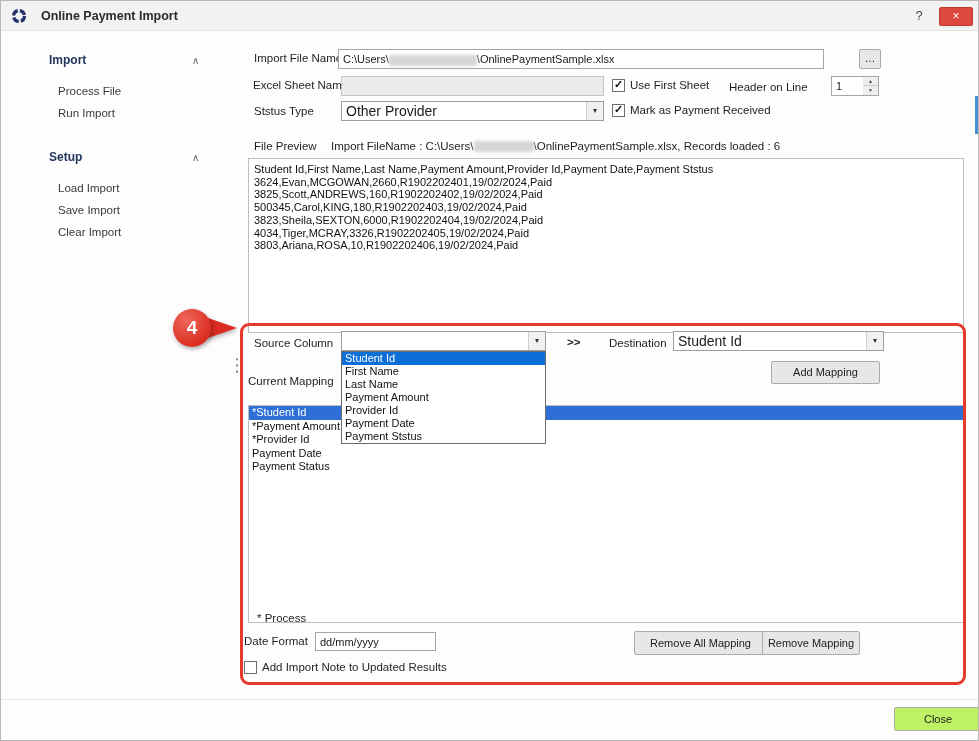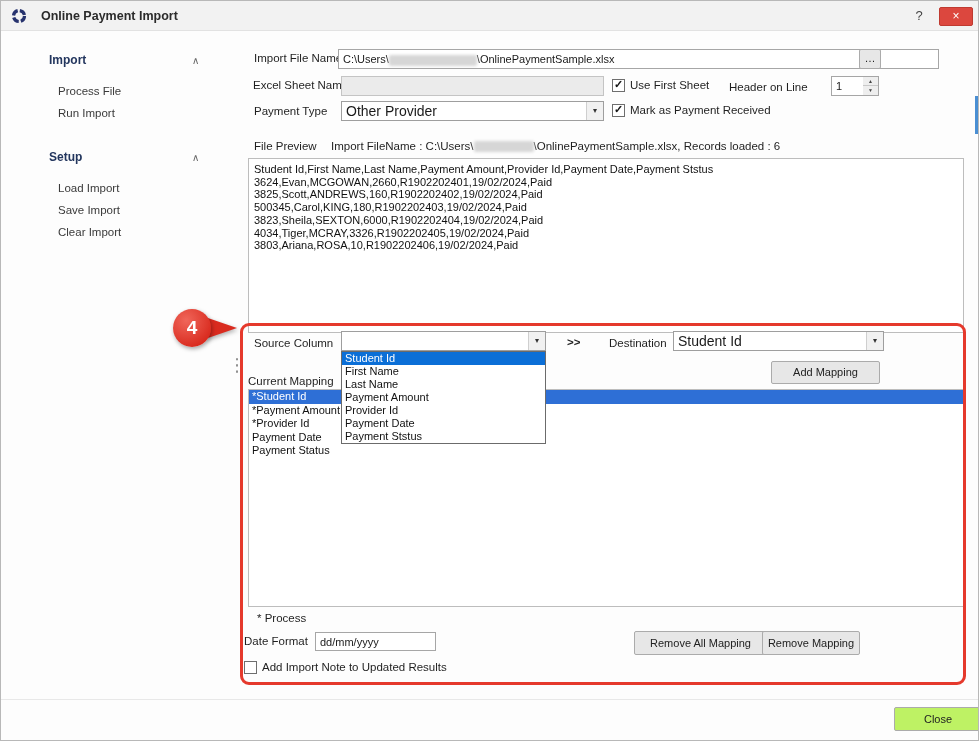--- a/index.html
+++ b/index.html
@@ -40,21 +40,21 @@
 
   
   .redbox { position:absolute; left:239px; top:322px; width:726px; height:362px; border:3px solid #e5392c; border-radius:9px; z-index:3; pointer-events:none; }
   .callout-circle { position:absolute; left:172px; top:308px; width:38px; height:38px; border-radius:50%;
     background:radial-gradient(circle at 35% 30%, #f0665a, #d92b1f 75%); color:#fff; font-weight:bold; font-size:19px;
     text-align:center; line-height:38px; box-shadow:1px 2px 4px rgba(0,0,0,.35); z-index:6; }
   .callout-arrow { position:absolute; left:204px; top:316px; width:0; height:0; border-top:11px solid transparent;
     border-bottom:11px solid transparent; border-left:32px solid #d92b1f; filter:drop-shadow(1px 2px 2px rgba(0,0,0,.3)); z-index:5; }
   .dots { position:absolute; left:227px; top:351px; font-size:18px; color:#8a8a8a; line-height:26px; }
 
-  .listbox { position:absolute; background:#fff; border:1px solid #bdbdbd; overflow:hidden; }
+  .listbox { position:absolute; background:#fff; border:1px solid #bdbdbd; overflow:hidden;margin-top:16px; }
   .li { height:13.5px; line-height:13.5px; padding-left:3px; font-size:11px; color:#111; white-space:nowrap; }
   .li.sel { background:#2e6fd6; color:#fff; }
 
   .popup { position:absolute; background:#fff; border:1px solid #6b6b6b; z-index:50; }
   .opt { height:13px; line-height:13px; padding-left:3px; font-size:11px; color:#111; white-space:nowrap; cursor:pointer; }
   .opt.sel { background:#0b6fd7; color:#fff; }
 
   .footline { position:absolute; left:0; top:698px; width:979px; height:1px; background:#e8e8e8; }
   .bluebar { position:absolute; left:974px; top:95px; width:4px; height:38px; background:#4a8fd3; }
 </style>
@@ -78,37 +78,37 @@
   <span class="chev" style="left:191px;top:54px">∧</span>
   <div class="side-item" style="left:57px;top:84px">Process File</div>
   <div class="side-item" style="left:57px;top:106px">Run Import</div>
   <div class="side-title" style="left:48px;top:149px">Setup</div>
   <span class="chev" style="left:191px;top:151px">∧</span>
   <div class="side-item" style="left:57px;top:181px">Load Import</div>
   <div class="side-item" style="left:57px;top:203px">Save Import</div>
   <div class="side-item" style="left:57px;top:225px">Clear Import</div>
 
   <div class="lbl" style="left:253px;top:51px">Import File Name</div>
-  <div class="tb" style="left:337px;top:48px;width:601px;height:20px"><span>C:\Users\</span><span class="redact" style="width:88px"></span><span>\OnlinePaymentSample.xlsx</span></div>
+  <div class="tb" style="left:337px;top:48px;width:486px;height:20px"><span>C:\Users\</span><span class="redact" style="width:88px"></span><span>\OnlinePaymentSample.xlsx</span></div>
   <div class="btn" style="left:858px;top:48px;width:22px;height:20px;line-height:17px">…</div>
 
   <div class="lbl" style="left:252px;top:78px">Excel Sheet Name</div>
   <div class="tb disabled" style="left:340px;top:75px;width:263px;height:20px"></div>
   <span class="cb" style="left:611px;top:78px">
       <span class="check">✓</span>
     </span>
   <div class="lbl" style="left:629px;top:78px">Use First Sheet</div>
   <div class="lbl" style="left:728px;top:80px">Header on Line</div>
   <div class="tb" style="left:830px;top:75px;width:33px;height:20px">1</div>
   <div class="spin" style="left:862px;top:75px">
     <div class="spin-up">▲</div>
     <div class="spin-down">▼</div>
   </div>
 
-  <div class="lbl" style="left:253px;top:104px">Payment Type</div>
+  <div class="lbl" style="left:253px;top:104px">Ststus Type</div>
   <div class="combo" style="left:340px;top:100px;width:263px;height:20px">
     <span class="val">Other Provider</span>
     <span class="dd">▾</span>
   </div>
   <span class="cb" style="left:611px;top:103px">
       <span class="check">✓</span>
     </span>
   <div class="lbl" style="left:629px;top:103px">Mark as Payment Received</div>
 
   <div class="lbl" style="left:253px;top:139px">File Preview</div>

